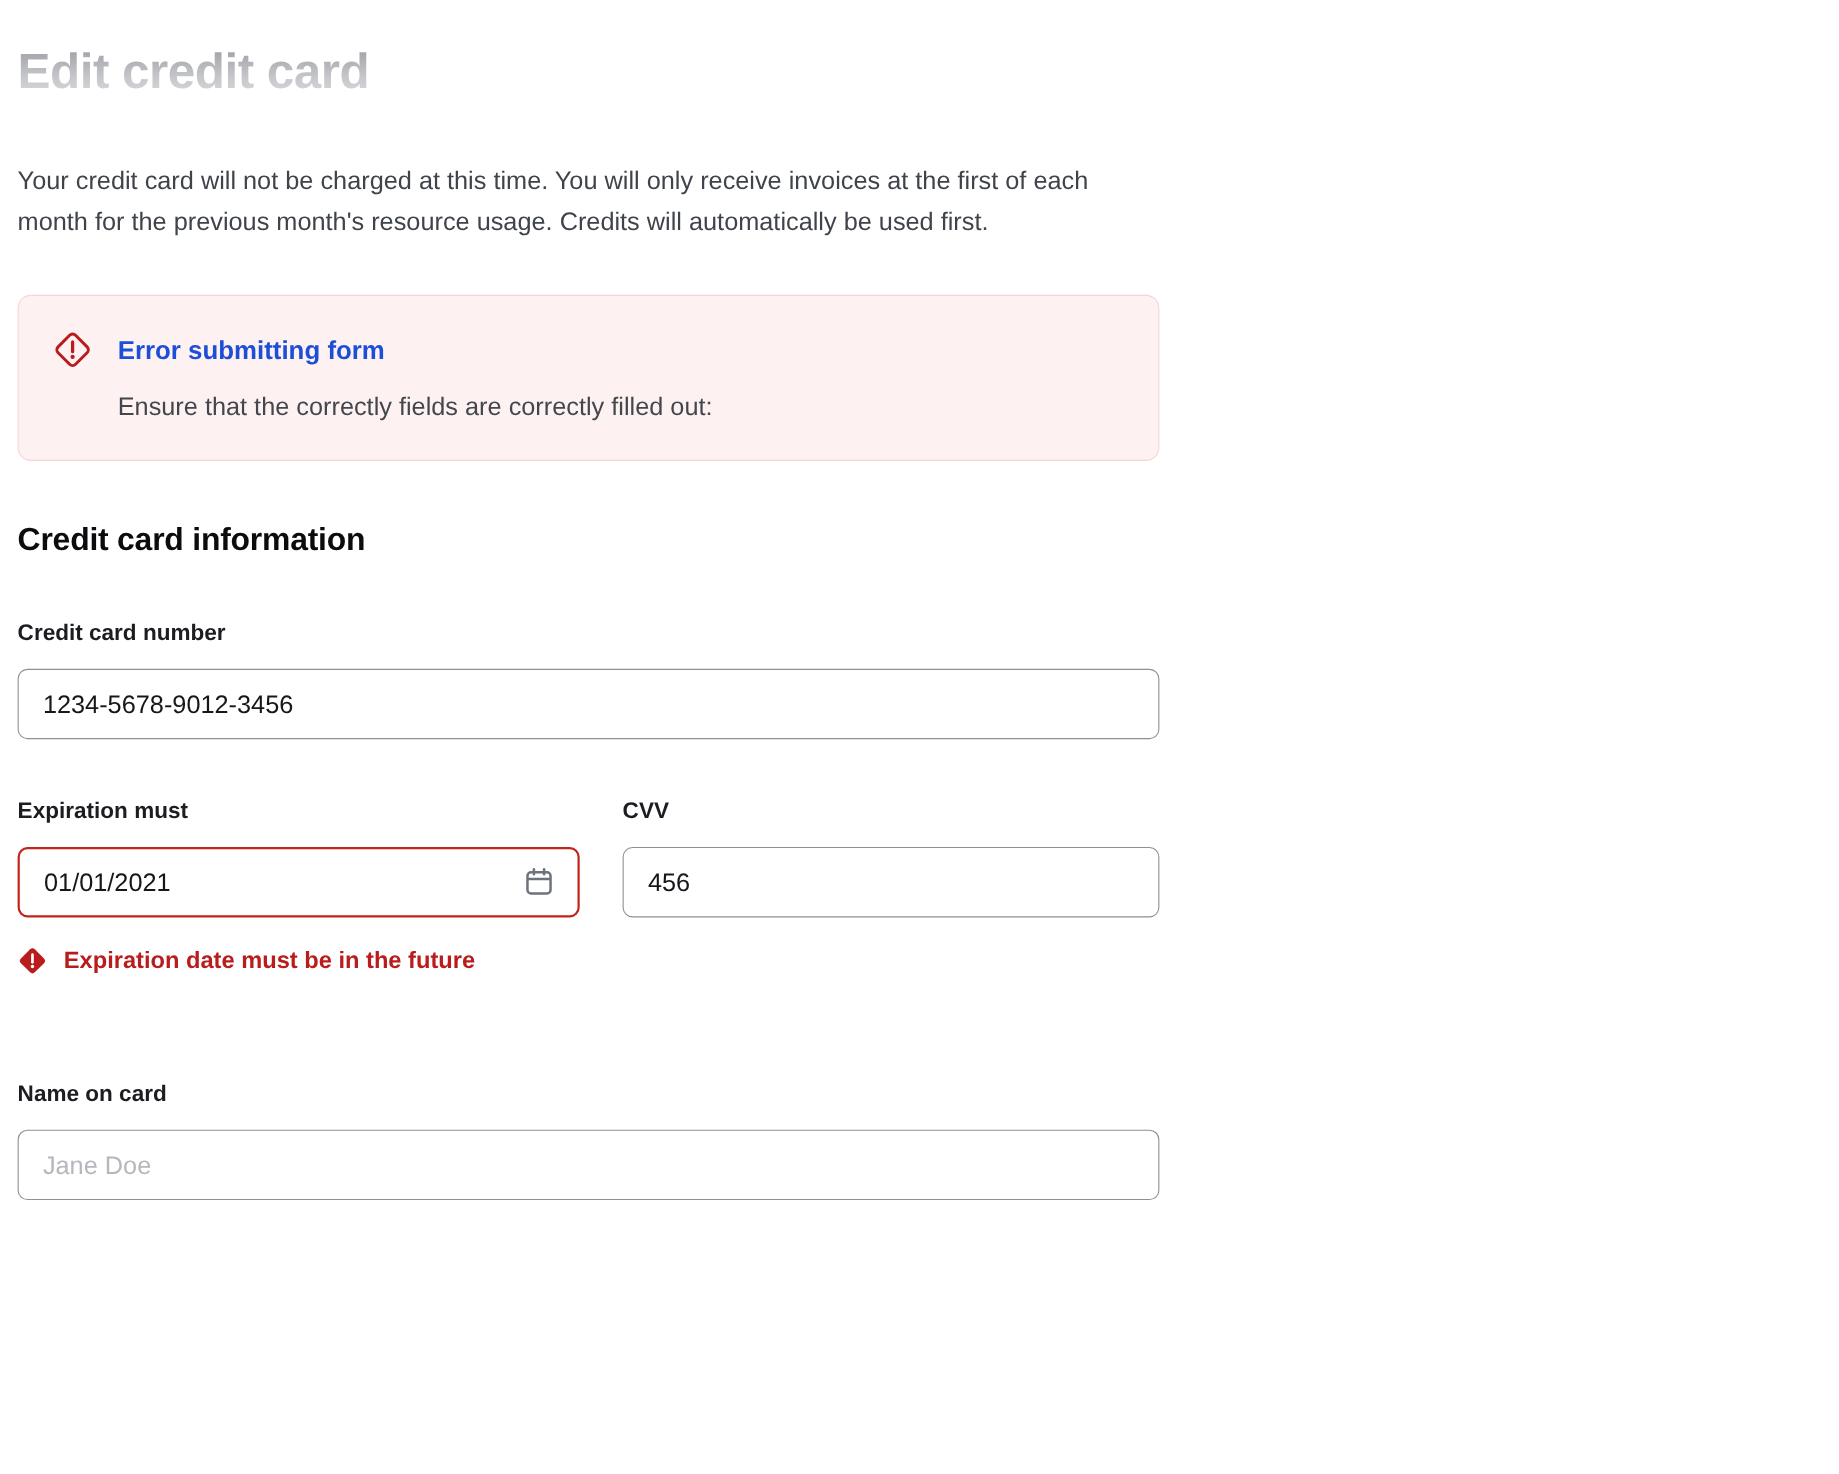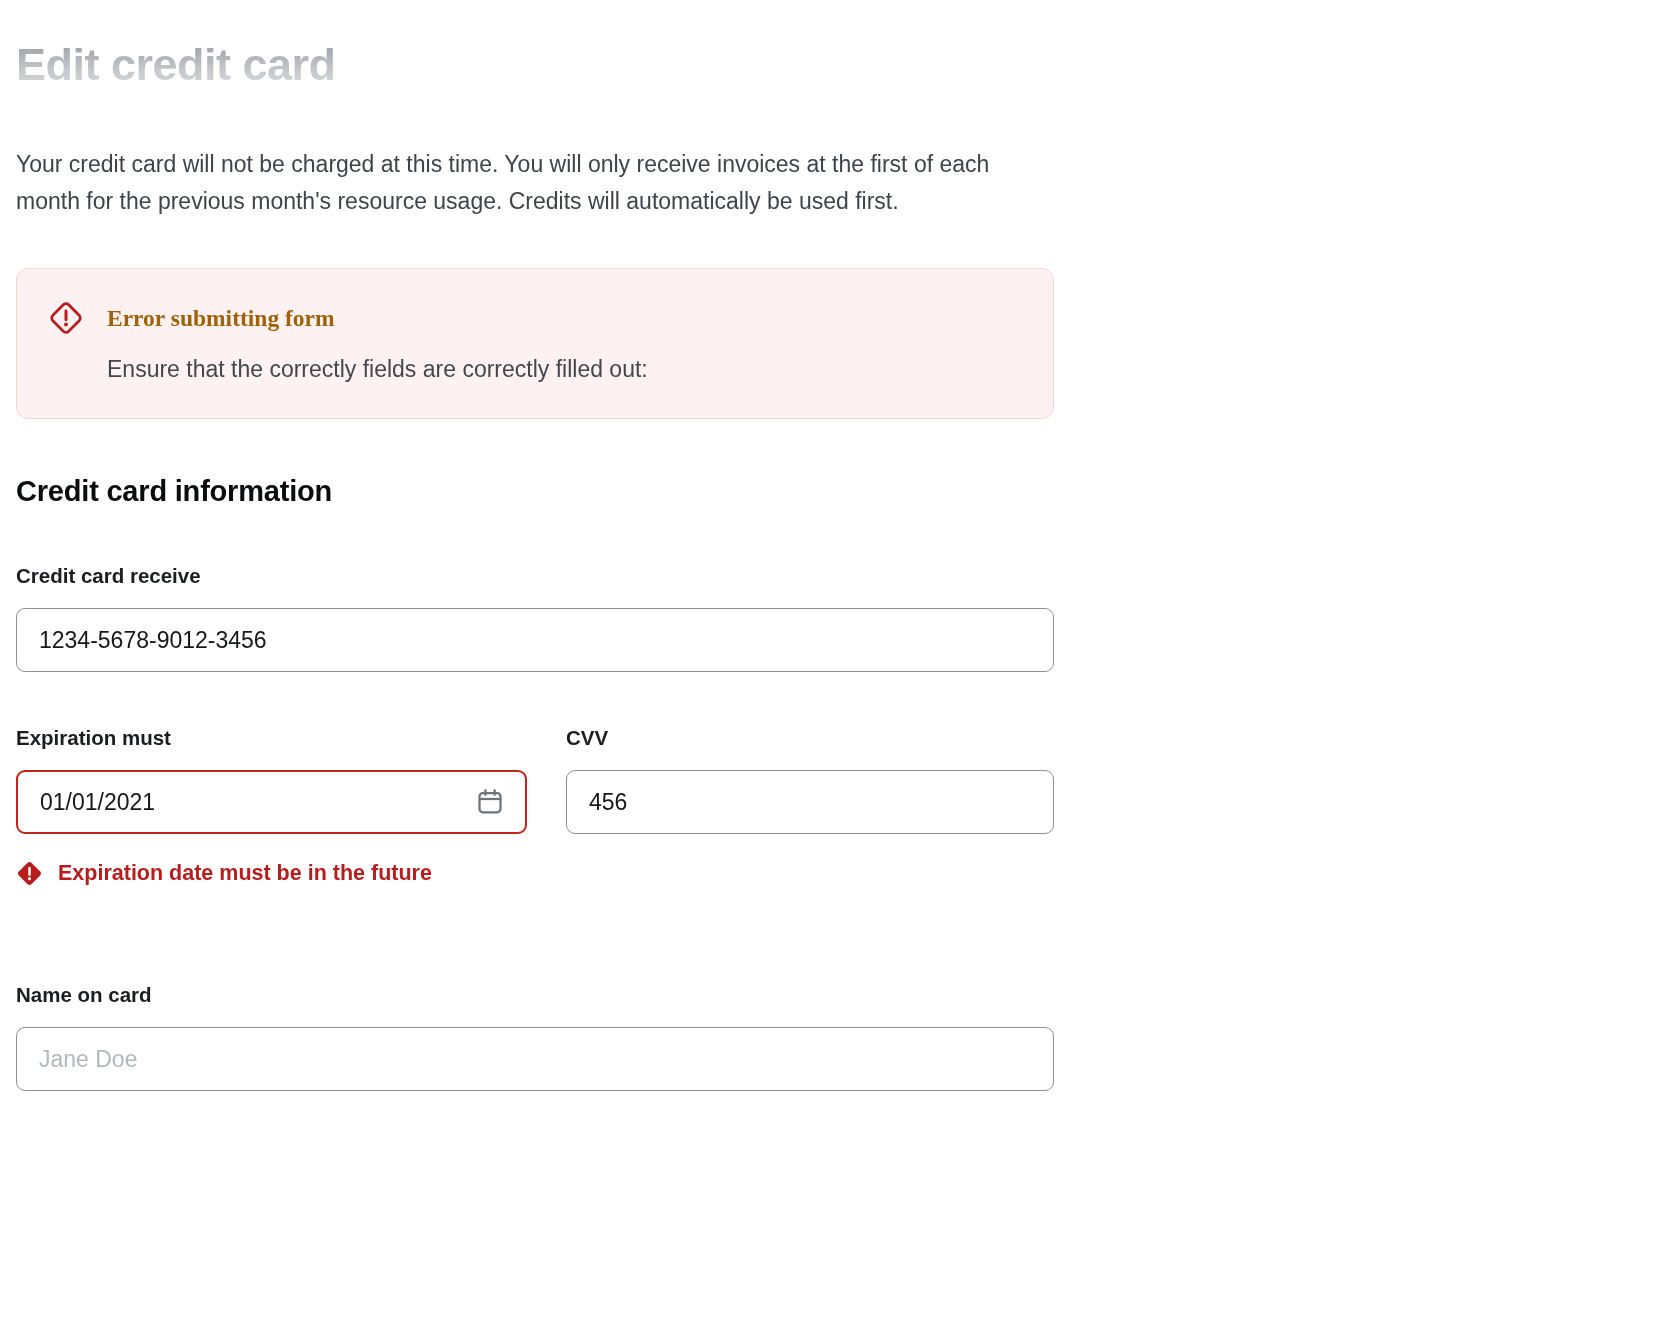--- a/index.html
+++ b/index.html
@@ -52,22 +52,21 @@
   .banner-header {
     display: flex;
     align-items: center;
     gap: 24px;
   }
   .banner-icon { width: 34px; height: 34px; display: inline-flex; flex: none; }
   .banner-icon svg { width: 34px; height: 34px; }
   .banner-title {
     font-size: 23.5px;
     font-weight: 700;
-    color: #a16207;
-    font-family: Liberation Serif, serif;
+    color: #1d4ed8;
   }
   .banner-body {
     margin: 16px 0 0 58px;
     font-size: 23px;
     line-height: 37px;
     color: #43474d;
   }
   ul.banner-list {
     list-style: none;
     margin: 22px 0 0 58px;
@@ -198,21 +197,21 @@
         </svg>
       </span>
       <span class="banner-title">Error submitting form</span>
     </div>
     <div class="banner-body">Ensure that the correctly fields are correctly filled out:</div>
   </div>
 
   <h2 class="section-title">Credit card information</h2>
 
   <div class="field field-card-number">
-    <label class="field-label">Credit card receive</label>
+    <label class="field-label">Credit card number</label>
     <input type="text" class="text-input" value="1234-5678-9012-3456" style="">
   </div>
 
   <div class="form-row">
     <div class="col-exp">
       <label class="field-label">Expiration must</label>
       <div class="input-wrap">
         <input type="text" class="text-input input-error" value="01/01/2021" style="">
         <span class="calendar-icon">
           <svg viewBox="0 0 24 24" fill="none">

